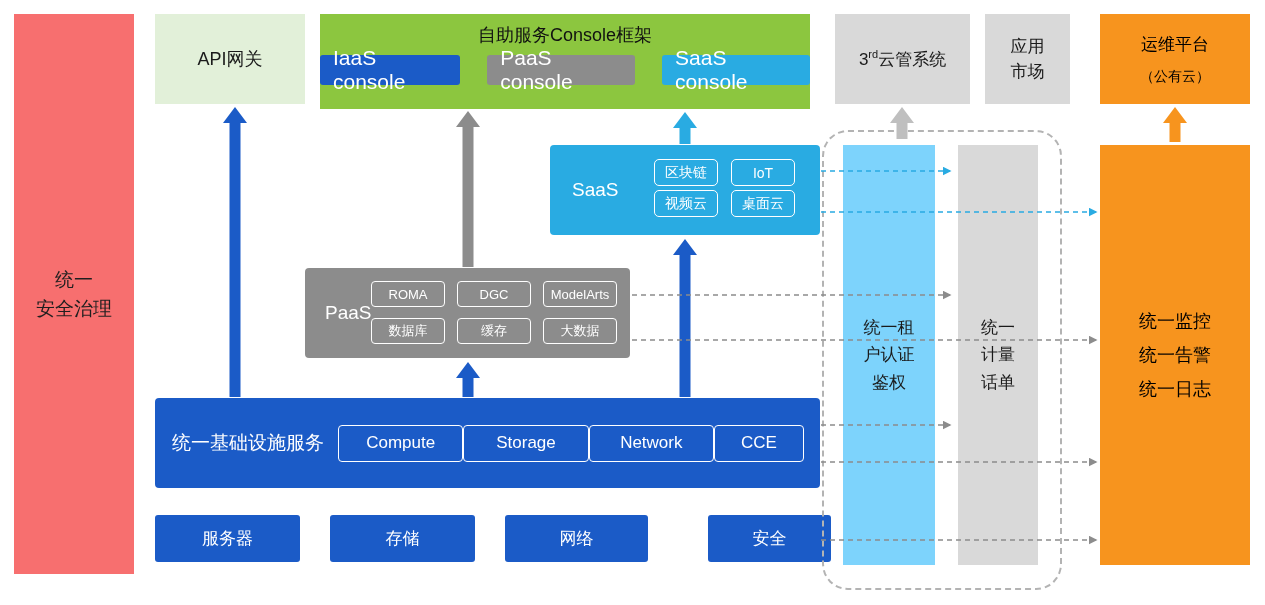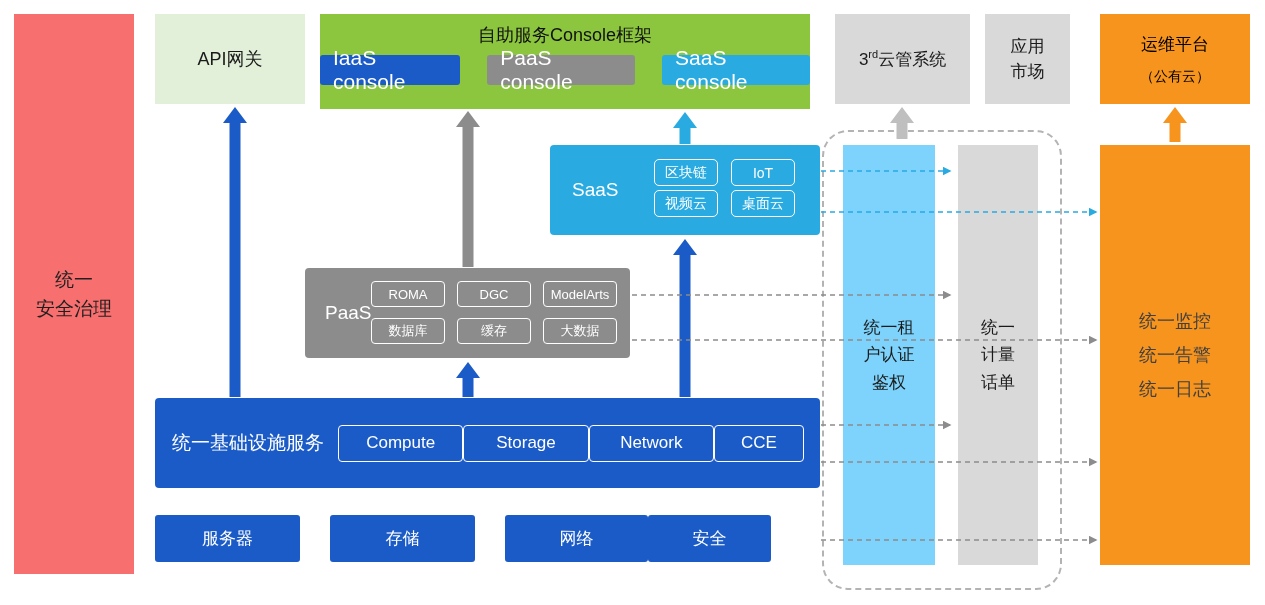--- a/index.html
+++ b/index.html
@@ -40,26 +40,26 @@
   .iaas-box{left:155px;top:398px;width:665px;height:90px;background:#1B5BC7;border-radius:4px;color:#fff;}
   .iaas-label{position:absolute;left:17px;top:0;height:100%;display:flex;align-items:center;font-size:19px;text-align:center;}
   .iaas-chips{position:absolute;left:183px;top:0;height:100%;width:466px;display:flex;align-items:center;}
   .chip-iaas{border:1.5px solid #fff;border-radius:4px;font-size:17px;height:37px;display:flex;align-items:center;justify-content:center;box-sizing:border-box;flex:1;}
   .chip-cce{flex:0 0 90px;}
 
   .bot-box{top:515px;height:47px;background:#1B5BC7;color:#fff;font-size:17px;border-radius:3px;}
   .bot-1{left:155px;width:145px;}
   .bot-2{left:330px;width:145px;}
   .bot-3{left:505px;width:143px;}
-  .bot-4{left:648px;width:123px;}
+  .bot-4{left:708px;width:123px;}
 
   .dashed-wrap{left:822px;top:130px;width:240px;height:460px;border:2px dashed #B3B3B3;border-radius:26px;}
   .auth-bar{left:843px;top:145px;width:92px;height:420px;background:#7dd3fc;color:#1a1a1a;font-size:17px;line-height:1.6;}
   .bill-bar{left:958px;top:145px;width:80px;height:420px;background:#D9D9D9;color:#1a1a1a;font-size:17px;line-height:1.6;}
-  .monitor-box{left:1100px;top:145px;width:150px;height:420px;background:#F7941E;color:#404040;font-size:18px;line-height:1.9;}
+  .monitor-box{left:1100px;top:145px;width:150px;height:420px;background:#F7941E;color:#000000;font-size:18px;line-height:1.9;}
 
   .overlay{position:absolute;left:0;top:0;z-index:5;pointer-events:none;}
 </style>
 </head>
 <body>
 
 <div id="canvas">
 
   <div class="abs flexc sec-bar">
     <span class="pre">统一

